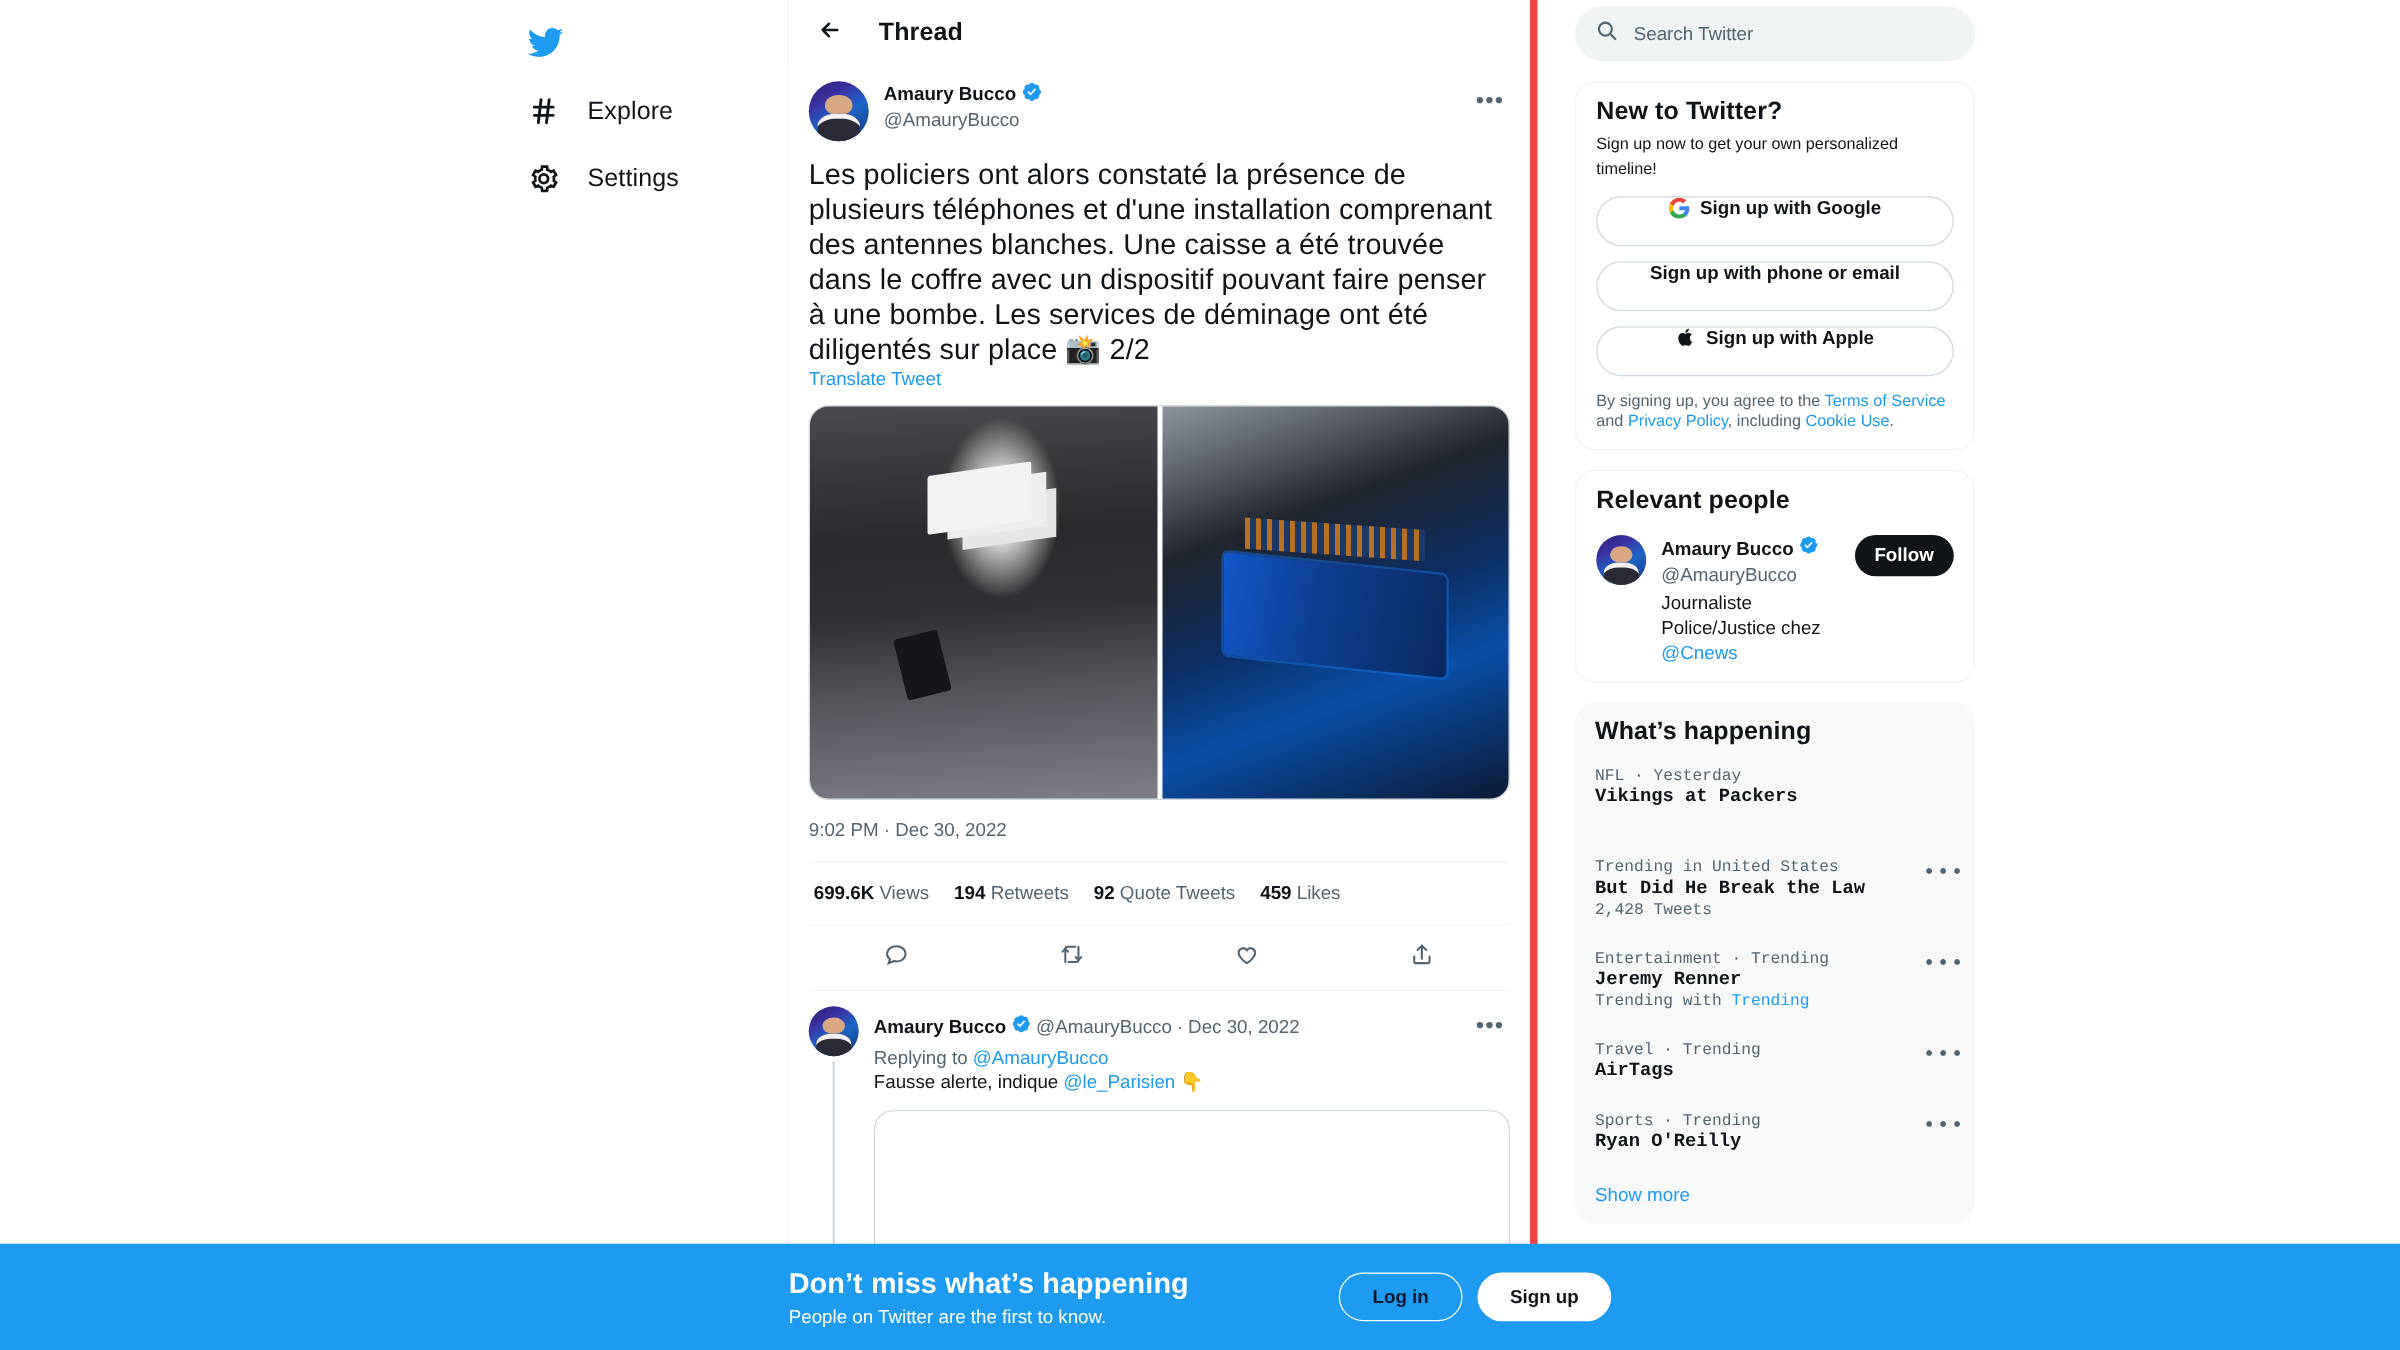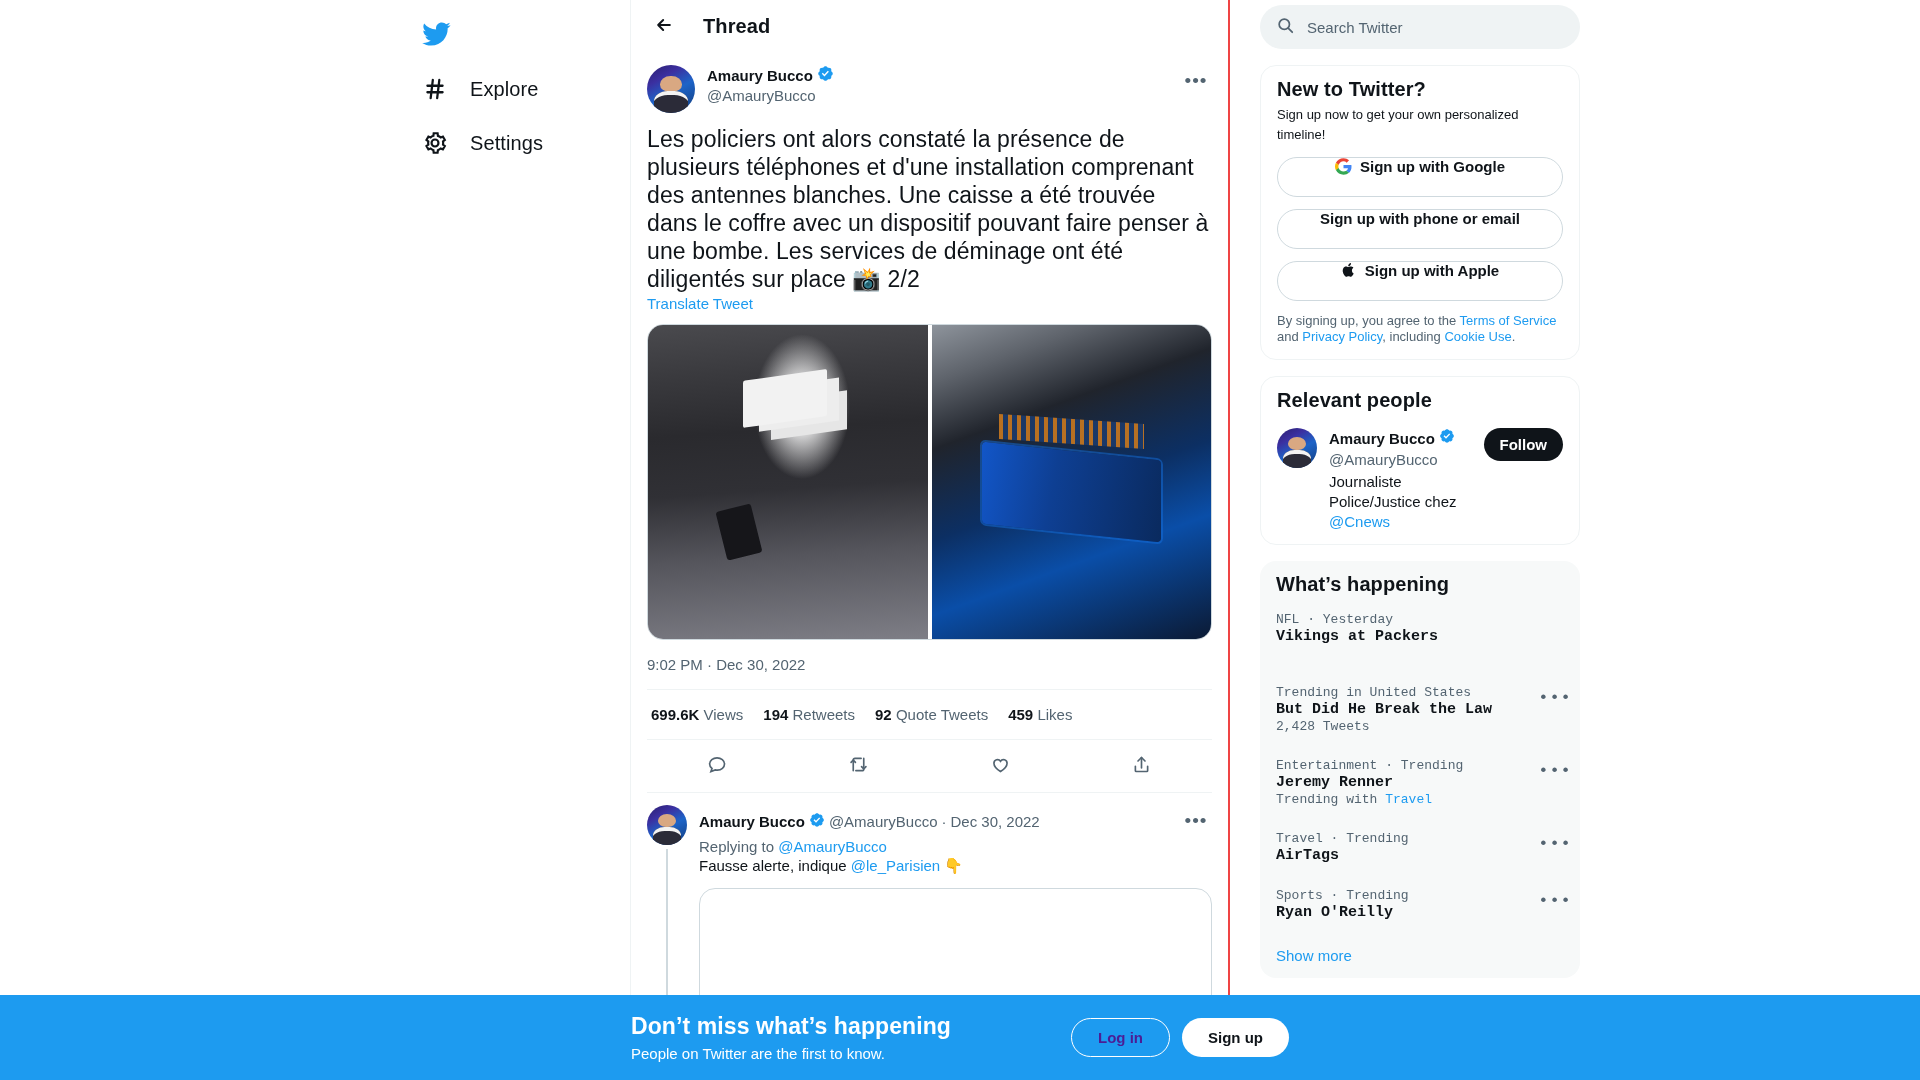--- a/index.html
+++ b/index.html
@@ -23,21 +23,21 @@
     display: flex; align-items: center; gap: 20px;
     padding: 12px 18px; border-radius: 9999px; margin-left: 38px;
     cursor: pointer;
   }
   .nav-icon { width: 30px; height: 30px; display: flex; align-items: center; justify-content: center; flex: 0 0 30px; }
   .nav-label { font-size: 20px; font-weight: 400; letter-spacing: .1px; white-space: nowrap; }
 
   
   .center {
     width: 600px; flex: 0 0 600px;
-    border-left: 1px solid #eff3f4; border-right: 2px solid #ef4444;
+    border-left: 1px solid #eff3f4; border-right: 6px solid #ef4444;
     position: relative; overflow: hidden; height: 1064px;
   }
   .ghost-row {
     position: absolute; top: -8px; left: 0; right: 0; height: 42px;
     display: flex; align-items: center; gap: 14px; padding: 0 16px;
     opacity: .10; pointer-events: none;
   }
   .ghost-text { font-size: 16px; color: #536471; margin-left: 46px; }
   .ghost-pill { height: 24px; border-radius: 12px; background: #d9d9d9; }
 
@@ -210,21 +210,21 @@
     position: absolute; left: 0; right: 0; bottom: 0; height: 85px;
     background: #1d9bf0; color: #fff;
     display: flex; align-items: center; justify-content: center; gap: 120px;
     z-index: 50;
   }
   .bb-text { line-height: 1.3; }
   .bb-title { font-size: 23px; font-weight: 800; letter-spacing: .1px; }
   .bb-sub { font-size: 15px; margin-top: 2px; }
   .bb-actions { display: flex; align-items: center; gap: 12px; }
   .bb-login {
-    border: 1px solid #fff; color: #4c1d95; background: transparent;
+    border: 1px solid #fff; color: #0f172a; background: transparent;
     border-radius: 9999px; font-size: 15px; font-weight: 700;
     padding: 10px 26px; cursor: pointer; font-family: inherit;
   }
   .bb-signup {
     border: 0; background: #fff; color: #0f1419;
     border-radius: 9999px; font-size: 15px; font-weight: 700;
     padding: 11px 26px; cursor: pointer; font-family: inherit;
   }
 </style>
 </head>
@@ -460,21 +460,21 @@
         <div class="trend-cat">Trending in United States</div>
         <div class="trend-name">But Did He Break the Law</div>
         <div class="trend-count">2,428 Tweets</div>
         <div class="trend-dots" style="top:26px">•••</div>
       </div>
 
       <div class="trend-row">
         <div class="trend-cat">Entertainment · Trending</div>
         <div class="trend-name">Jeremy Renner</div>
         <div class="trend-count">
-          <span>Trending with </span><span class="link-blue">Travel</span>
+          <span>Trending with </span><span class="link-blue">Trending</span>
         </div>
         <div class="trend-dots">•••</div>
       </div>
 
       <div class="trend-row">
         <div class="trend-cat">Travel · Trending</div>
         <div class="trend-name">AirTags</div>
         <div class="trend-dots">•••</div>
       </div>
 

